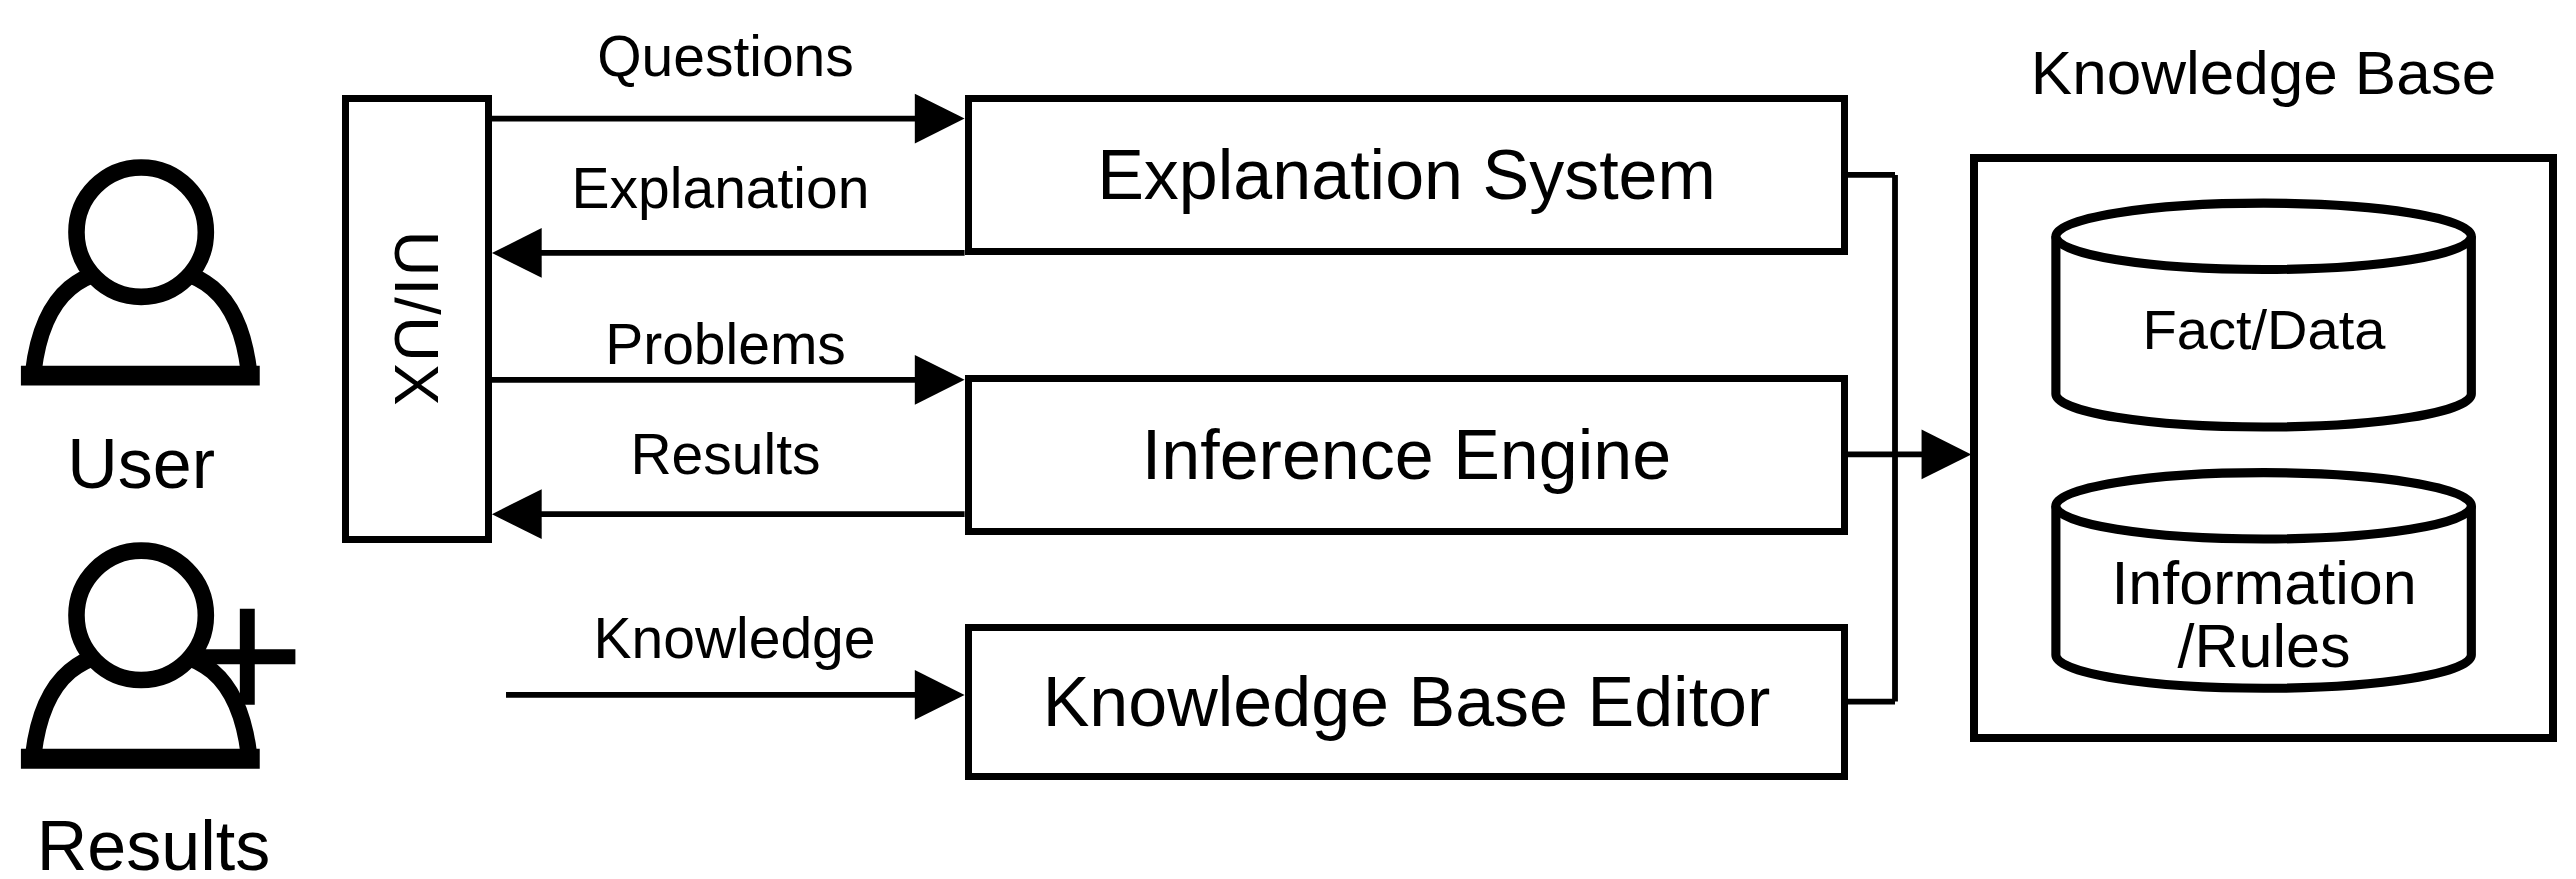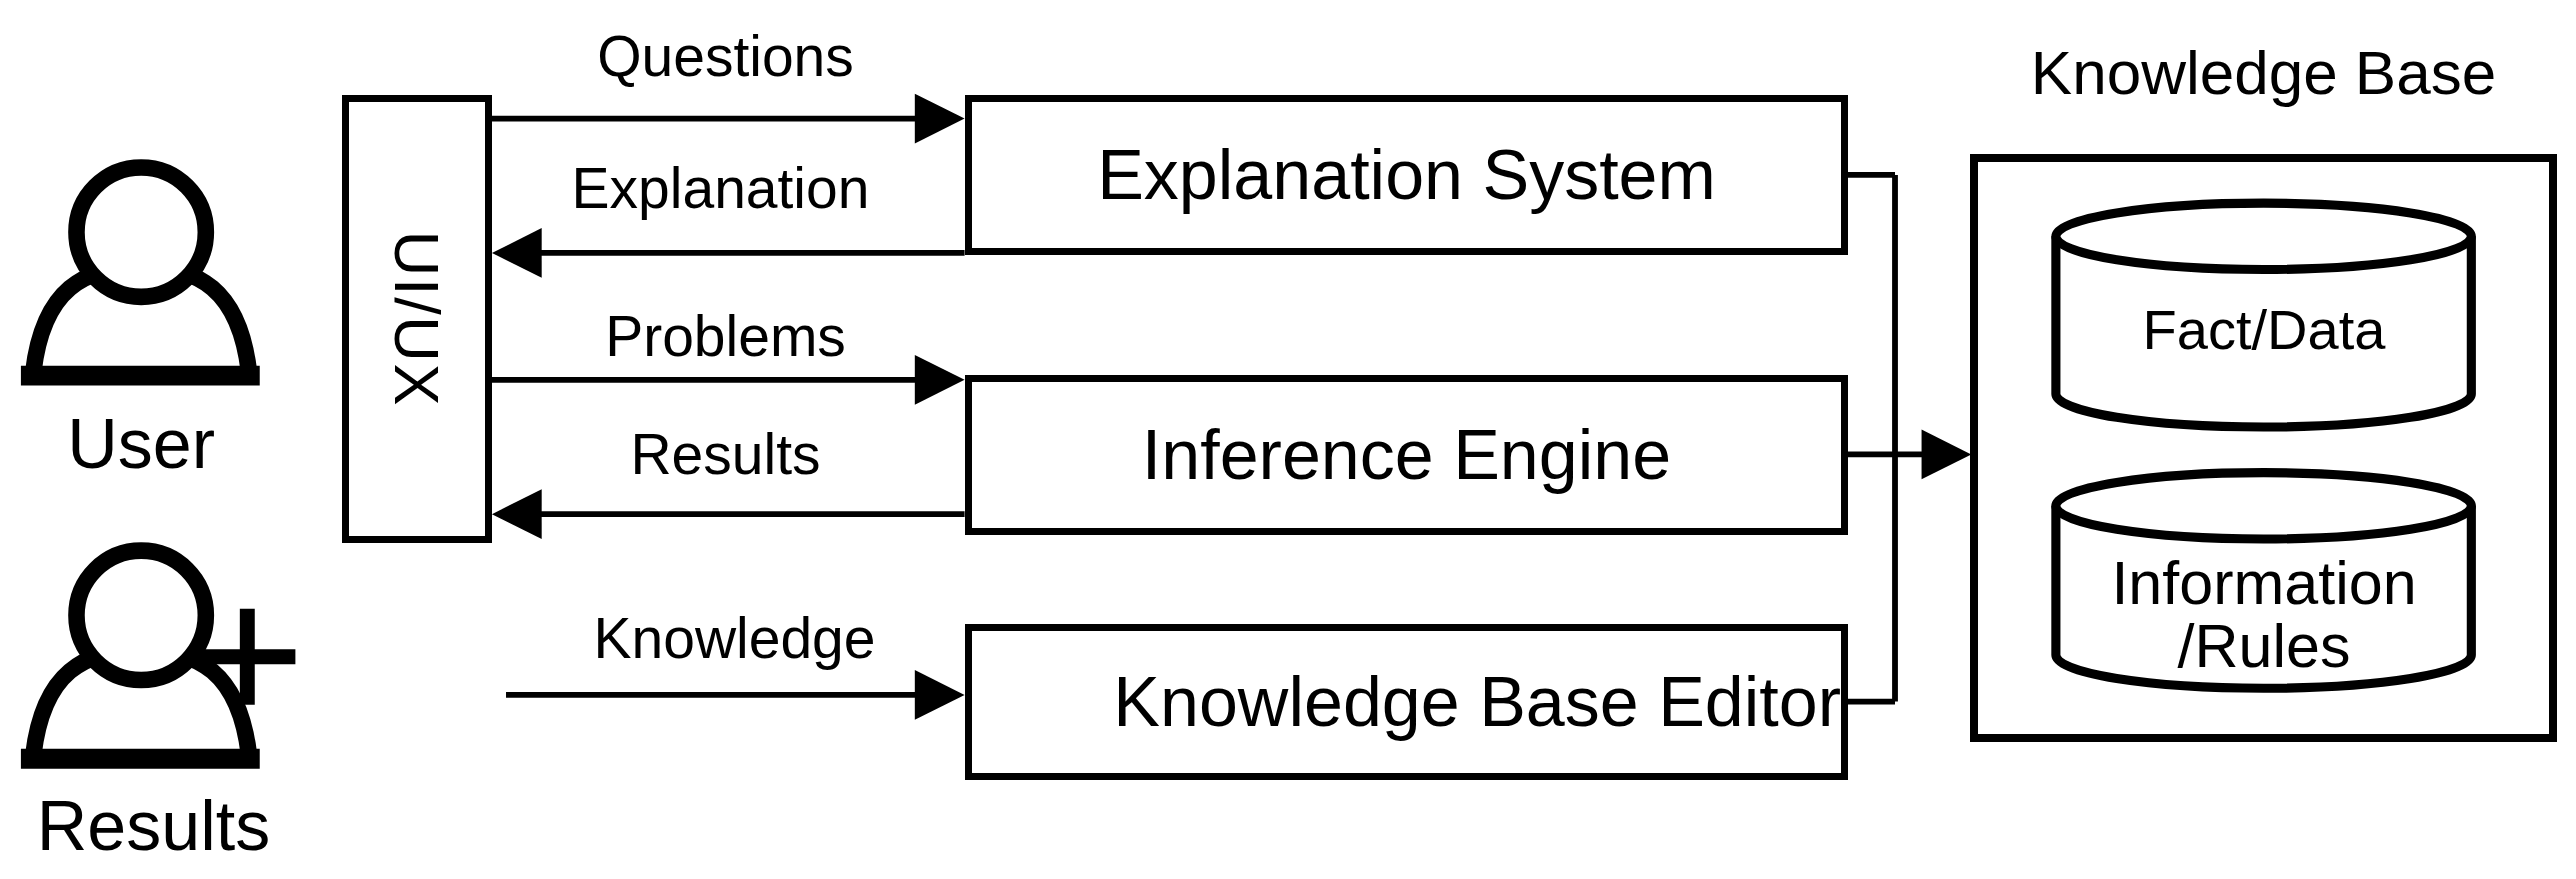--- a/index.html
+++ b/index.html
@@ -30,21 +30,21 @@
   }
   .component-label { font-size: 70px; white-space: nowrap; }
   .flow-label, .actor-label, .store-label, .kb-title {
     position: absolute;
     text-align: center;
     line-height: 1.05;
     white-space: nowrap;
     z-index: 2;
   }
   .flow-label { font-size: 57px; }
-  .actor-label { font-size: 70px; }
+  .actor-label { font-size: 70px; margin-top: 20px; }
   .kb-title { font-size: 62px; }
   .store-label-1 { font-size: 56px; }
   .store-label-2 { font-size: 61px; }
   .uiux-inner {
     display: inline-block;
     transform: rotate(90deg);
     font-size: 63px;
     letter-spacing: 1.7px;
     white-space: nowrap;
   }
@@ -121,35 +121,35 @@
   </div>
 
   <div class="box" style="left:965px; top:375px; width:883px; height:160px;">
     <span class="component-label">Inference Engine</span>
   </div>
 
   <div class="box" style="left:965px; top:95px; width:883px; height:160px;">
     <span class="component-label">Explanation System</span>
   </div>
 
-  <div class="box" style="left:965px; top:624px; width:883px; height:156px;justify-content:flex-end;">
+  <div class="box" style="left:965px; top:624px; width:883px; height:156px;">
     <span class="component-label">Knowledge Base Editor</span>
   </div>
 
   <div class="box" style="left:1970px; top:154px; width:587px; height:588px; border-width:8.3px;"></div>
 
   <div class="kb-title" style="left:1970px; top:40px; width:587px;">Knowledge Base</div>
 
   <div class="store-label store-label-1" style="left:2056px; top:301px; width:416px;">Fact/Data</div>
   <div class="store-label store-label-2" style="left:2056px; top:551px; width:416px;">Information</div>
   <div class="store-label store-label-2" style="left:2056px; top:614px; width:416px;">/Rules</div>
 
   <div class="flow-label" style="left:460px; top:26.5px;  width:531px;">Questions</div>
   <div class="flow-label" style="left:455px; top:159px; width:531px;">Explanation</div>
-  <div class="flow-label" style="left:460px; top:307px; width:531px;">Problems</div>
+  <div class="flow-label" style="left:460px; top:315px; width:531px;">Problems</div>
   <div class="flow-label" style="left:460px; top:425px; width:531px;">Results</div>
   <div class="flow-label" style="left:469px; top:609px; width:531px;">Knowledge</div>
 
   <div class="actor-label" style="left:16.6px; top:408px; width:249px;">User</div>
   <div class="actor-label" style="left:21px; top:790px; width:265px;">Results</div>
 
 </div>
 
 
 </body></html>

